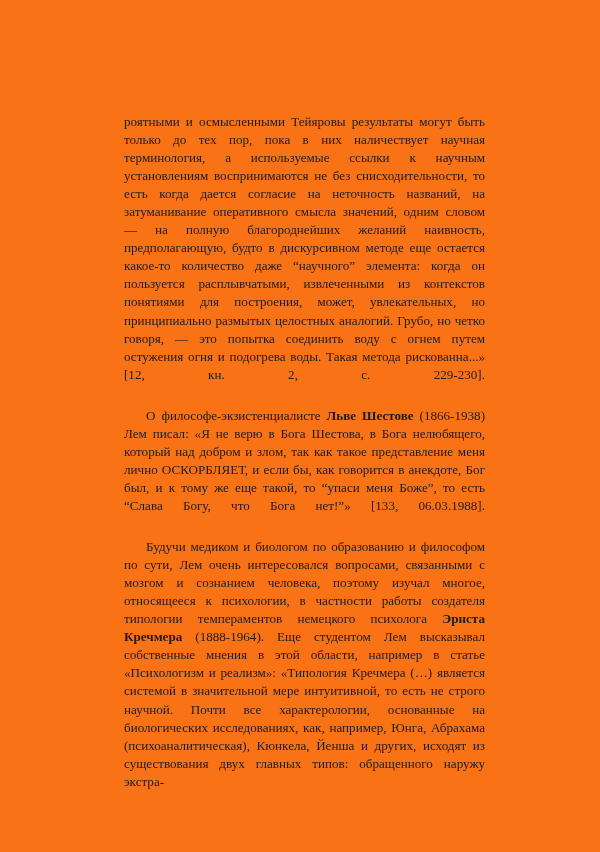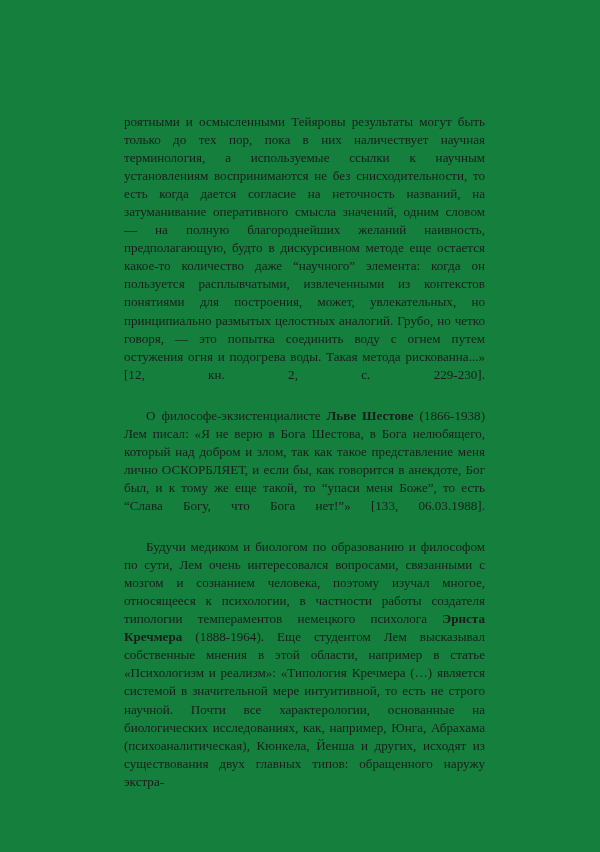--- a/index.html
+++ b/index.html
@@ -16,21 +16,21 @@
     color: #1a1a1a;
     -webkit-font-smoothing: antialiased;
   }
 
   .page {
     position: absolute;
     left: 0;
     top: 0;
     width: 600px;
     height: 852px;
-    background: #15803d;
+    background: #f97316;
   }
 
   .text-block {
     position: absolute;
     left: 124px;
     top: 113px;
     width: 361px;
   }
 
   .para {

